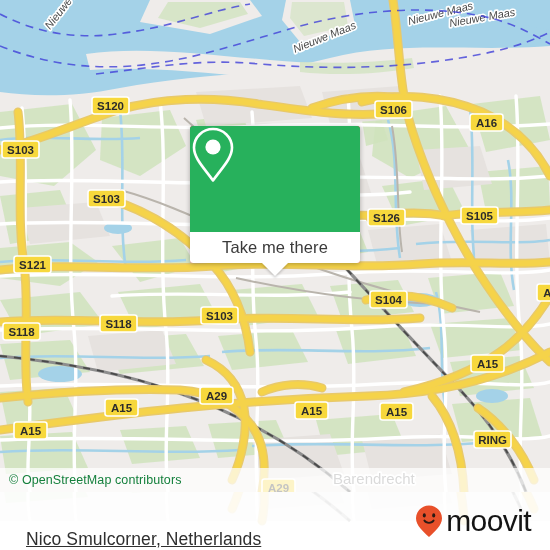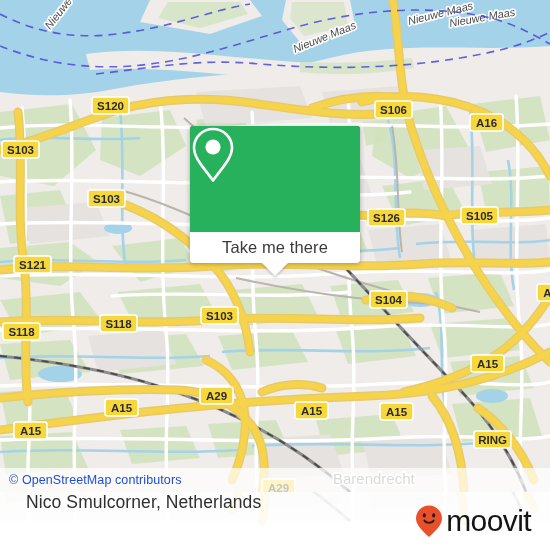--- a/index.html
+++ b/index.html
@@ -14,21 +14,21 @@
   .map{position:absolute;left:0;top:0;width:550px;height:492px;overflow:hidden;background:#eceae3;}
   .map svg{position:absolute;left:0;top:0;}
 
   
   .attrib{
     position:absolute;left:0;bottom:0;width:550px;height:24px;
     background:rgba(255,255,255,0.72);
     display:flex;align-items:center;
   }
   .attrib span{
-    font-size:12.5px;color:#1d4ed8;padding-left:9px;letter-spacing:.1px;
+    font-size:12.5px;color:#15803d;padding-left:9px;letter-spacing:.1px;
   }
 
   
   .card{
     position:absolute;left:190px;top:126px;width:170px;height:137px;
     border-radius:3px;overflow:visible;
     box-shadow:0 1px 5px rgba(0,0,0,.30);
     background:#ef4444;
   }
   .card-top{
@@ -52,22 +52,22 @@
   }
 
   
   .footer{
     position:absolute;left:0;top:492px;width:550px;height:58px;
     background:#ffffff;overflow:hidden;
   }
   .footer-wm{position:absolute;left:0;top:-492px;opacity:.09;}
   .footer-title{
     position:absolute;left:26px;top:0;height:58px;
-    display:flex;align-items:flex-start;
-    font-size:17.5px;color:#2f2f2f;letter-spacing:.1px;
+    display:flex;align-items:flex-end;
+    font-size:17.5px;color:#2f2f2f;letter-spacing:.1px;text-decoration:underline;
   }
   .brand{
     position:absolute;right:19px;top:0;height:58px;
     display:flex;align-items:center;gap:2px;
   }
   .brand-word{
     font-size:30px;color:#141414;letter-spacing:-.6px;
     font-weight:400;line-height:1;
   }
 </style>

